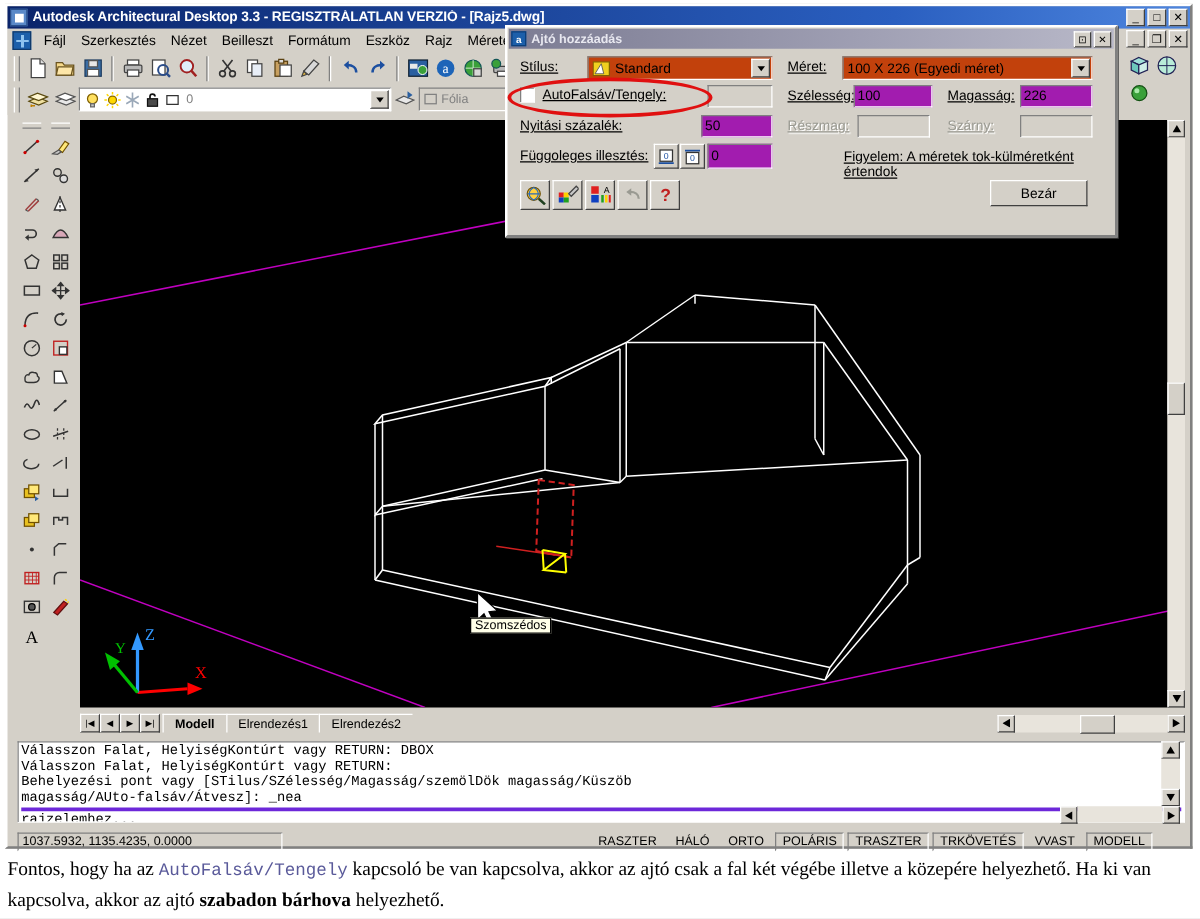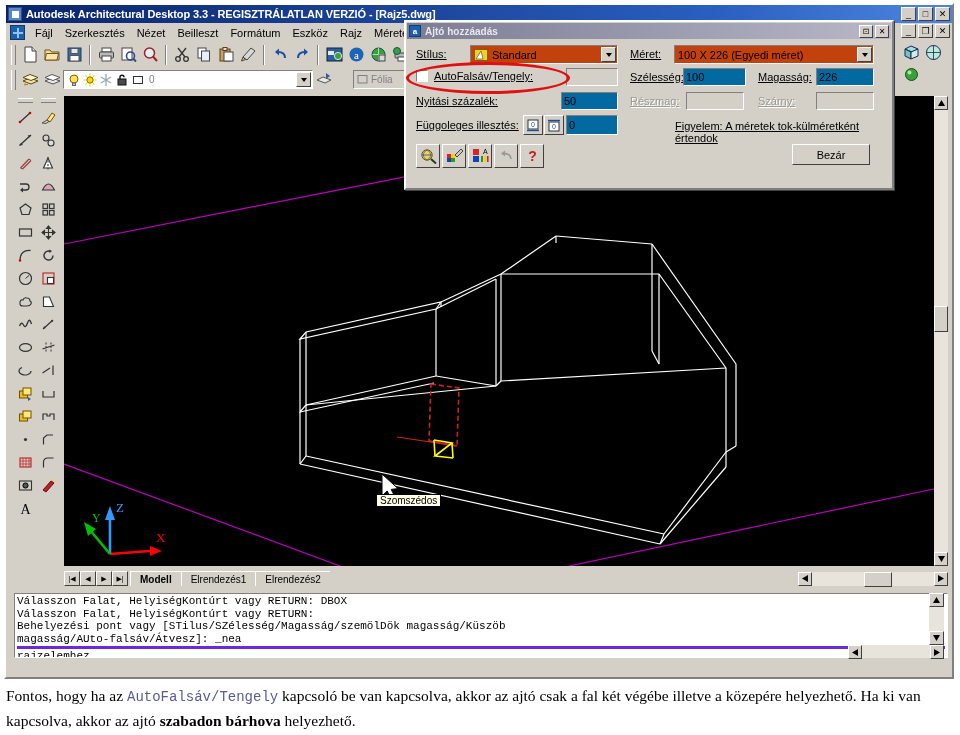--- a/index.html
+++ b/index.html
@@ -231,21 +231,21 @@
   .dlg-btn {
     width:14px; height:13px; background:#d4d0c8; border:1px solid;
     border-top-color:#ffffff; border-left-color:#ffffff;
     border-right-color:#404040; border-bottom-color:#404040;
     font-size:8px; display:flex; align-items:center; justify-content:center; color:#000;
   }
   .dlg-body { position:relative; padding:6px 8px; }
   .lbl { font-size:11px; color:#000;text-decoration:underline; }
   .lbl.dim { color:#9a9a92; text-shadow: 1px 1px 0 #ffffff; }
   .field {
-    background:#0369a1; border:1px solid;
+    background:#a21caf; border:1px solid;
     border-top-color:#808080; border-left-color:#808080;
     border-right-color:#ffffff; border-bottom-color:#ffffff;
     font-size:11px; color:#000; padding:1px 2px; height:18px;
     display:flex; align-items:center;
   }
   .field.disabled { background:#d4d0c8; }
   .dcombo {
     background:#c2410c; border:1px solid;
     border-top-color:#808080; border-left-color:#808080;
     border-right-color:#ffffff; border-bottom-color:#ffffff;
@@ -482,21 +482,21 @@
         <span class="arrow">
             <i></i>
           </span>
       </div>
       <div class="tbi">
           <svg width="17" height="17" viewBox="0 0 17 17">
             <path d="M1 9l6-3 8 3-6 3z" fill="#e8e8e8" stroke="#555"></path>
             <path d="M10 2l4 3-4 3z" fill="#2a5fa0"></path>
           </svg>
         </div>
-      <div class="combo disabled" style="width:100px;margin-left:18px;">
+      <div class="combo disabled" style="width:100px;">
         <svg width="11" height="11" viewBox="0 0 11 11" style="margin-right:3px;">
             <rect x="1" y="1.5" width="9" height="7.5" fill="#d4d0c8" stroke="#808080"></rect>
           </svg>
         <span>Fólia</span>
         <span class="arrow">
             <i></i>
           </span>
       </div>
       <div class="combo disabled" style="width:72px;">
         <svg width="44" height="10" viewBox="0 0 44 10">
@@ -898,20 +898,33 @@
           </svg>
         </div>
       <div class="sb-track" style="flex:1 1 auto;"></div>
       <div class="sb-btn">
           <svg width="6" height="7" viewBox="0 0 6 7">
             <path d="M0 0v7l6-3.5z" fill="#000"></path>
           </svg>
         </div>
     </div>
 
+    <div class="statusbar">
+      <div class="coords">1037.5932, 1135.4235, 0.0000</div>
+      <div style="flex:1 1 auto;"></div>
+      <div class="status-btn flat">RASZTER</div>
+      <div class="status-btn flat">HÁLÓ</div>
+      <div class="status-btn flat">ORTO</div>
+      <div class="status-btn pressed">POLÁRIS</div>
+      <div class="status-btn pressed">TRASZTER</div>
+      <div class="status-btn pressed">TRKÖVETÉS</div>
+      <div class="status-btn flat">VVAST</div>
+      <div class="status-btn pressed">MODELL</div>
+      <div style="width:26px;"></div>
+    </div>
 
   </div>
 
   <div class="dialog">
     <div class="dlg-title">
       <div class="d-icon">a</div>
       <div class="d-text">Ajtó hozzáadás</div>
       <div class="dlg-btns">
         <div class="dlg-btn">⊡</div>
         <div class="dlg-btn">✕</div>

